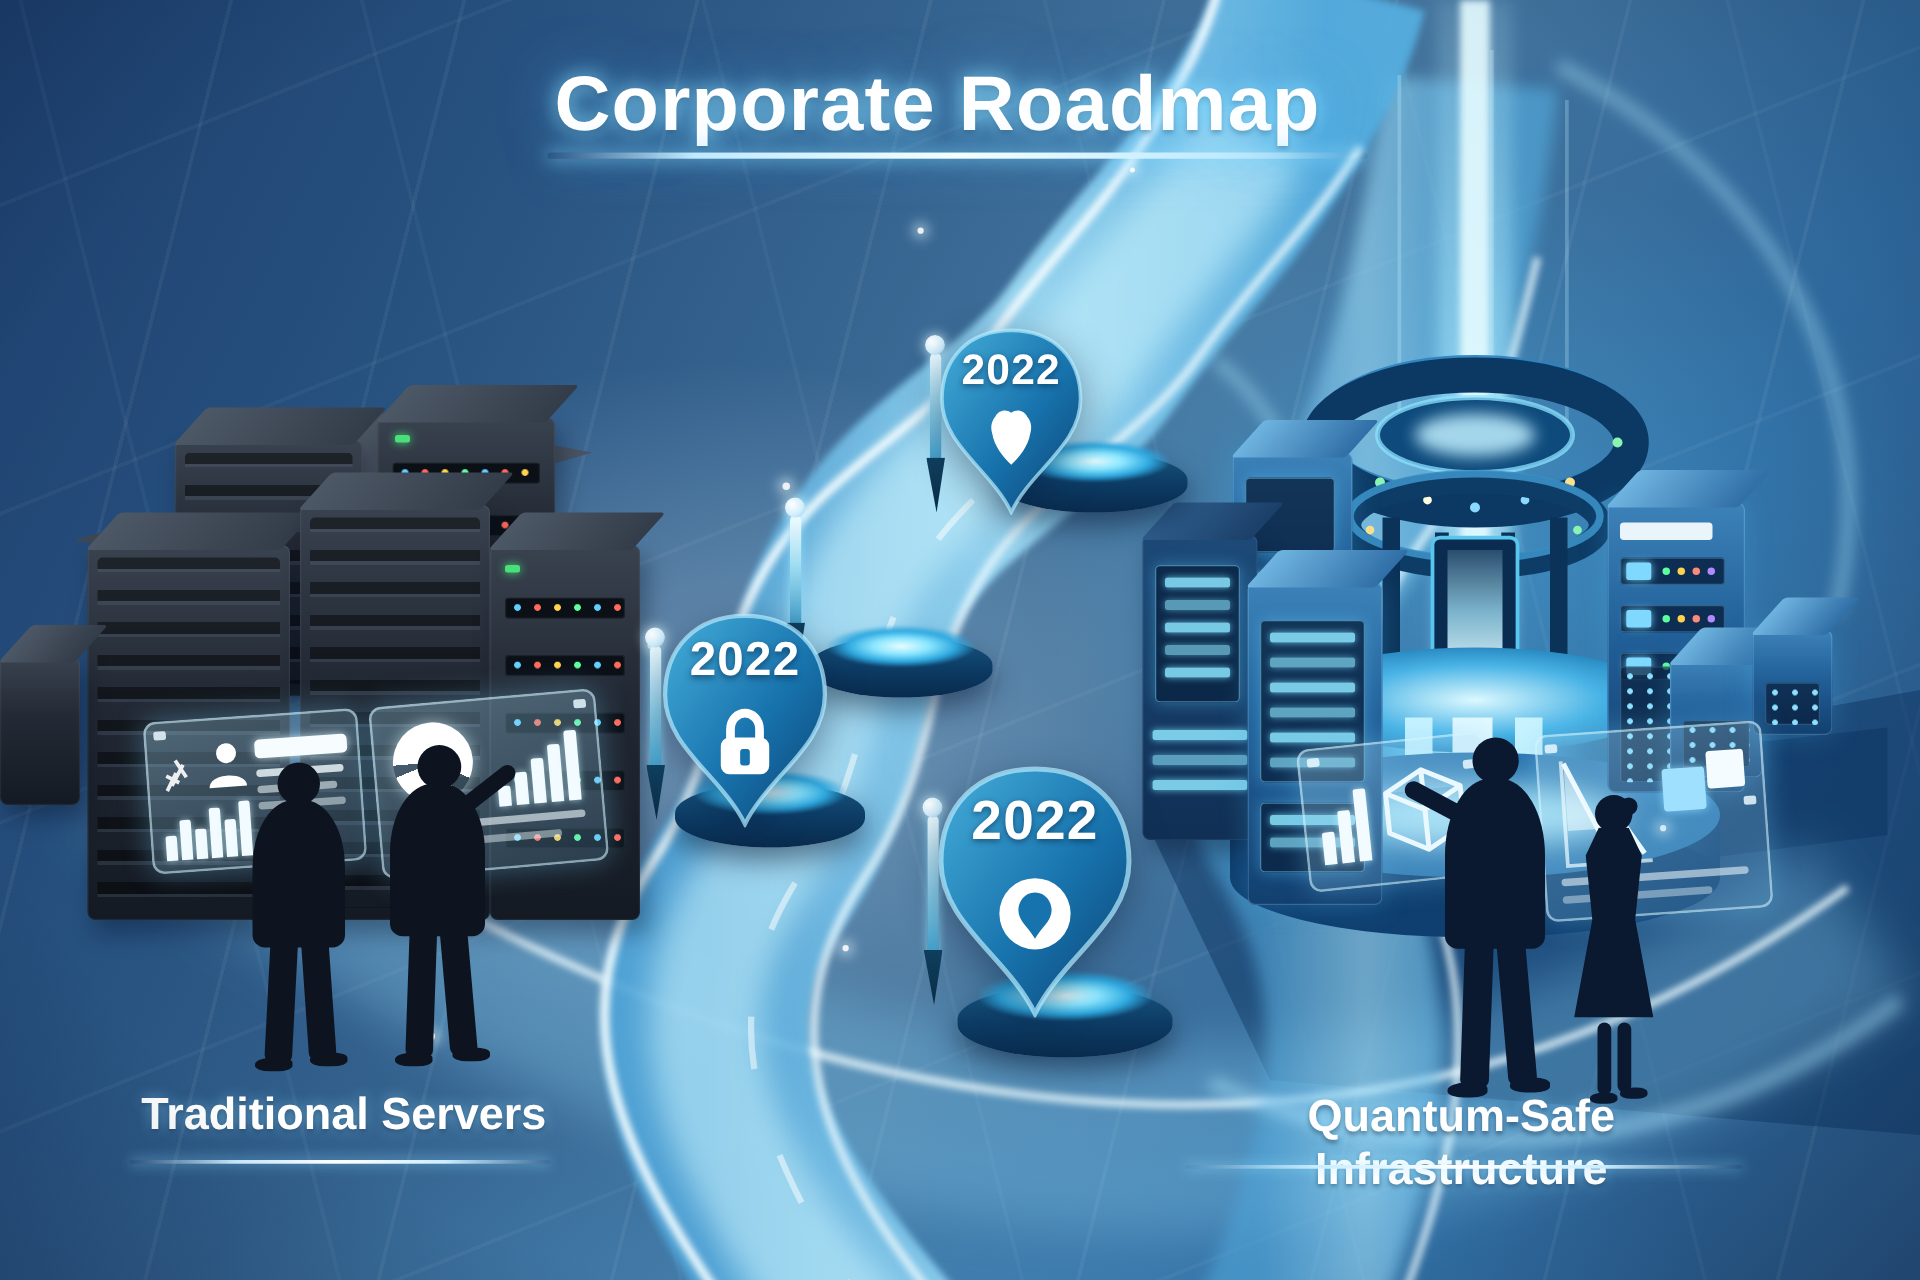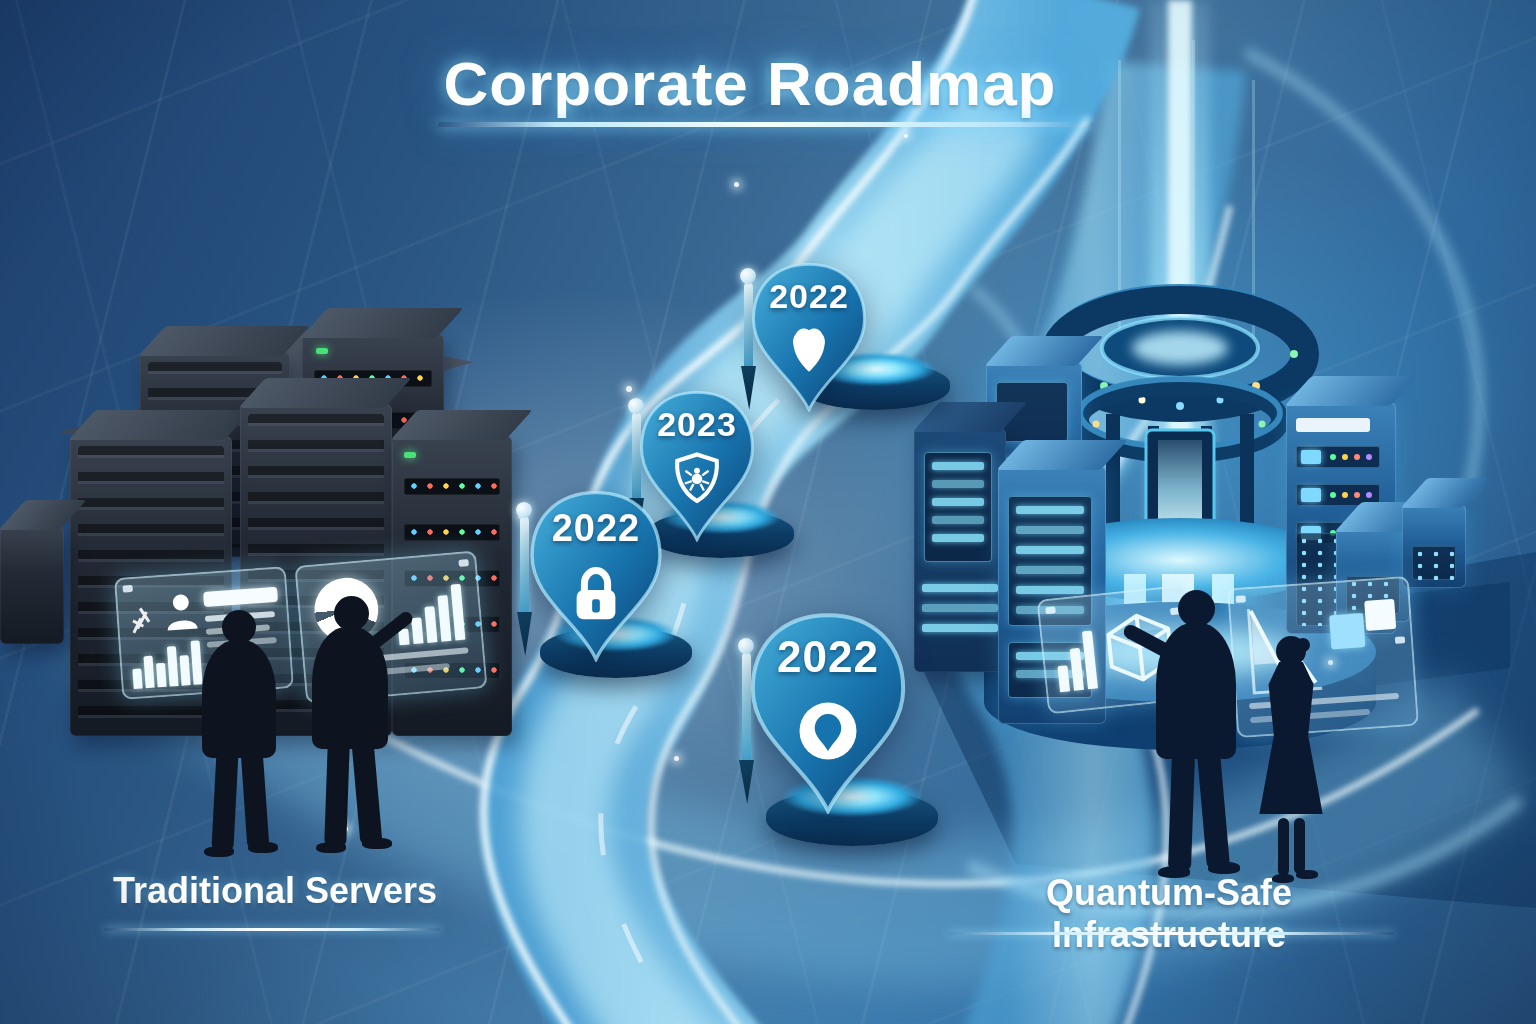--- a/index.html
+++ b/index.html
@@ -438,34 +438,20 @@
         <path d="M50 2 C79 2 97 21 97 49 C97 80 64 97 50 126 C36 97 3 80 3 49 C3 21 21 2 50 2 Z" fill="url(#mgrad)" stroke="rgba(180,235,255,.7)" stroke-width="2.5"></path>
       </svg>
     <div class="m-year" style="font-size:34px">2022</div>
     <div class="m-icon" style="top:40%">
       <svg width="64" height="56" viewBox="0 0 100 80">
           <path d="M30 14 C34 6 43 4 50 9 C57 4 66 6 70 14 C75 20 76 27 74 34 C71 52 60 64 50 74 C40 64 29 52 26 34 C24 27 25 20 30 14 Z" fill="#fff"></path>
         </svg>
     </div>
   </div>
 
-  <div class="marker" style="left:638px;top:390px;width:118px;height:152px">
-    <svg class="pin" viewBox="0 0 100 128" preserveAspectRatio="none">
-        <path d="M50 2 C79 2 97 21 97 49 C97 80 64 97 50 126 C36 97 3 80 3 49 C3 21 21 2 50 2 Z" fill="url(#mgrad)" stroke="rgba(180,235,255,.7)" stroke-width="2.5"></path>
-      </svg>
-    <div class="m-year" style="font-size:34px">2023</div>
-    <div class="m-icon" style="top:40%">
-      <svg width="58" height="58" viewBox="0 0 100 100">
-        <path d="M50 6 L84 17 C86 42 77 70 50 86 C23 70 14 42 16 17 Z" fill="none" stroke="#fff" stroke-width="7"></path>
-        <circle cx="50" cy="48" r="9" fill="#fff"></circle>
-          <circle cx="50" cy="34" r="5" fill="#fff"></circle>
-        <path d="M41 42 L30 34 M41 52 L29 56 M59 42 L70 34 M59 52 L71 56 M44 57 L38 68 M56 57 L62 68" stroke="#fff" stroke-width="4"></path>
-      </svg>
-    </div>
-  </div>
 
   <div class="marker" style="left:528px;top:490px;width:136px;height:172px">
     <svg class="pin" viewBox="0 0 100 128" preserveAspectRatio="none">
         <path d="M50 2 C79 2 97 21 97 49 C97 80 64 97 50 126 C36 97 3 80 3 49 C3 21 21 2 50 2 Z" fill="url(#mgrad)" stroke="rgba(180,235,255,.7)" stroke-width="2.5"></path>
       </svg>
     <div class="m-year" style="font-size:38px">2022</div>
     <div class="m-icon" style="top:42%">
       <svg width="62" height="62" viewBox="0 0 80 80">
         <path d="M25 38 V28 C25 17 33 11 40 11 C47 11 55 17 55 28 V38" stroke="#fff" stroke-width="9" fill="none" stroke-linecap="round"></path>
         <rect x="15" y="36" width="50" height="38" rx="9" fill="#fff"></rect>

